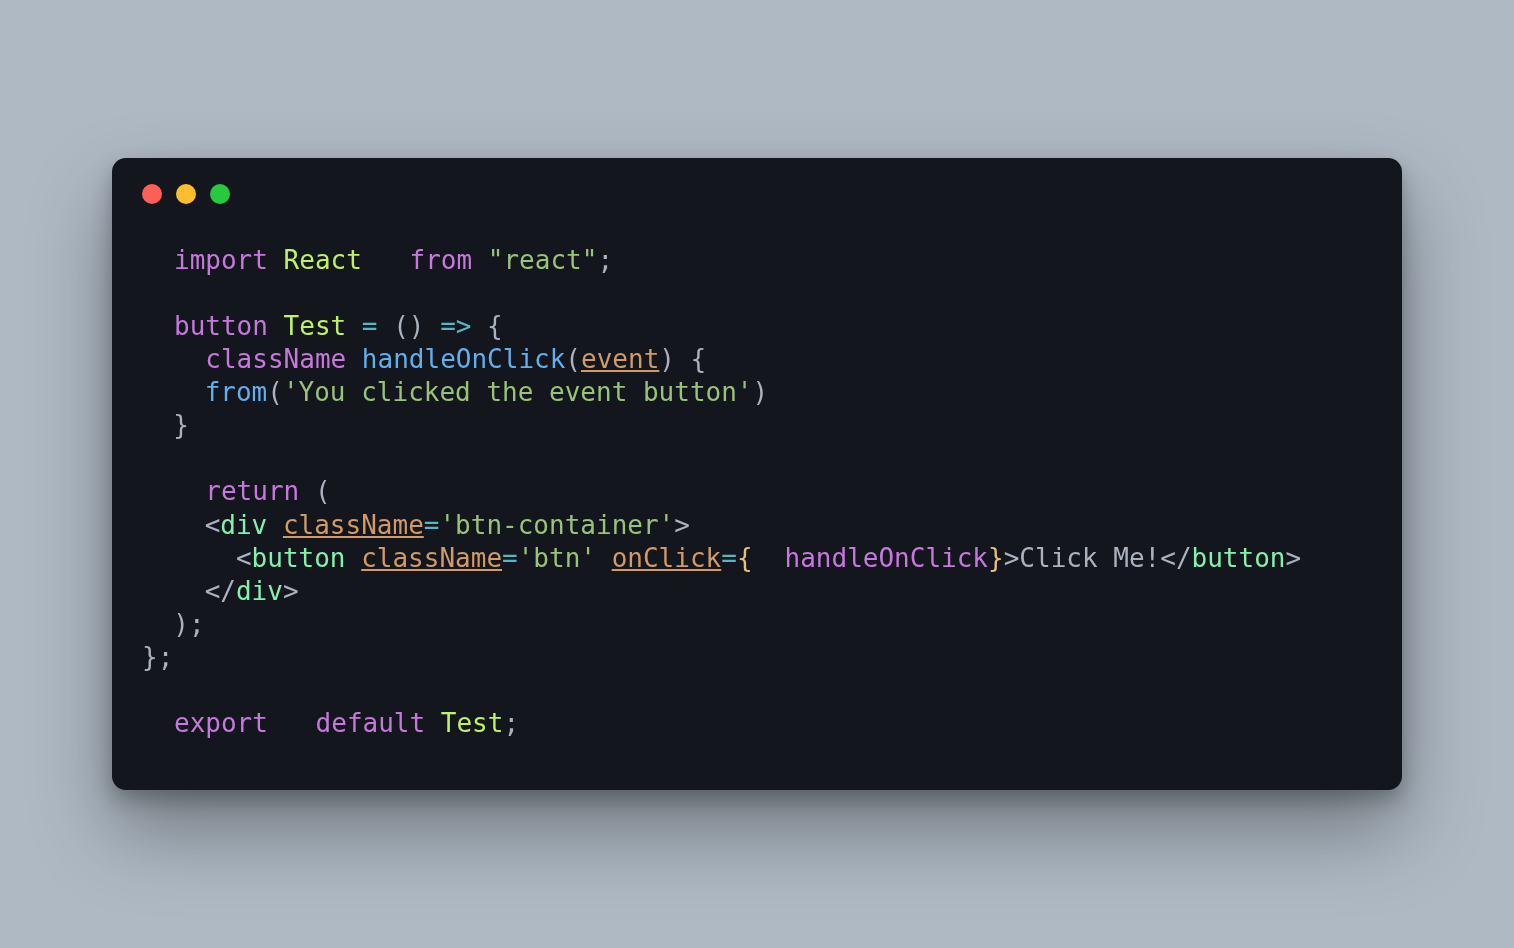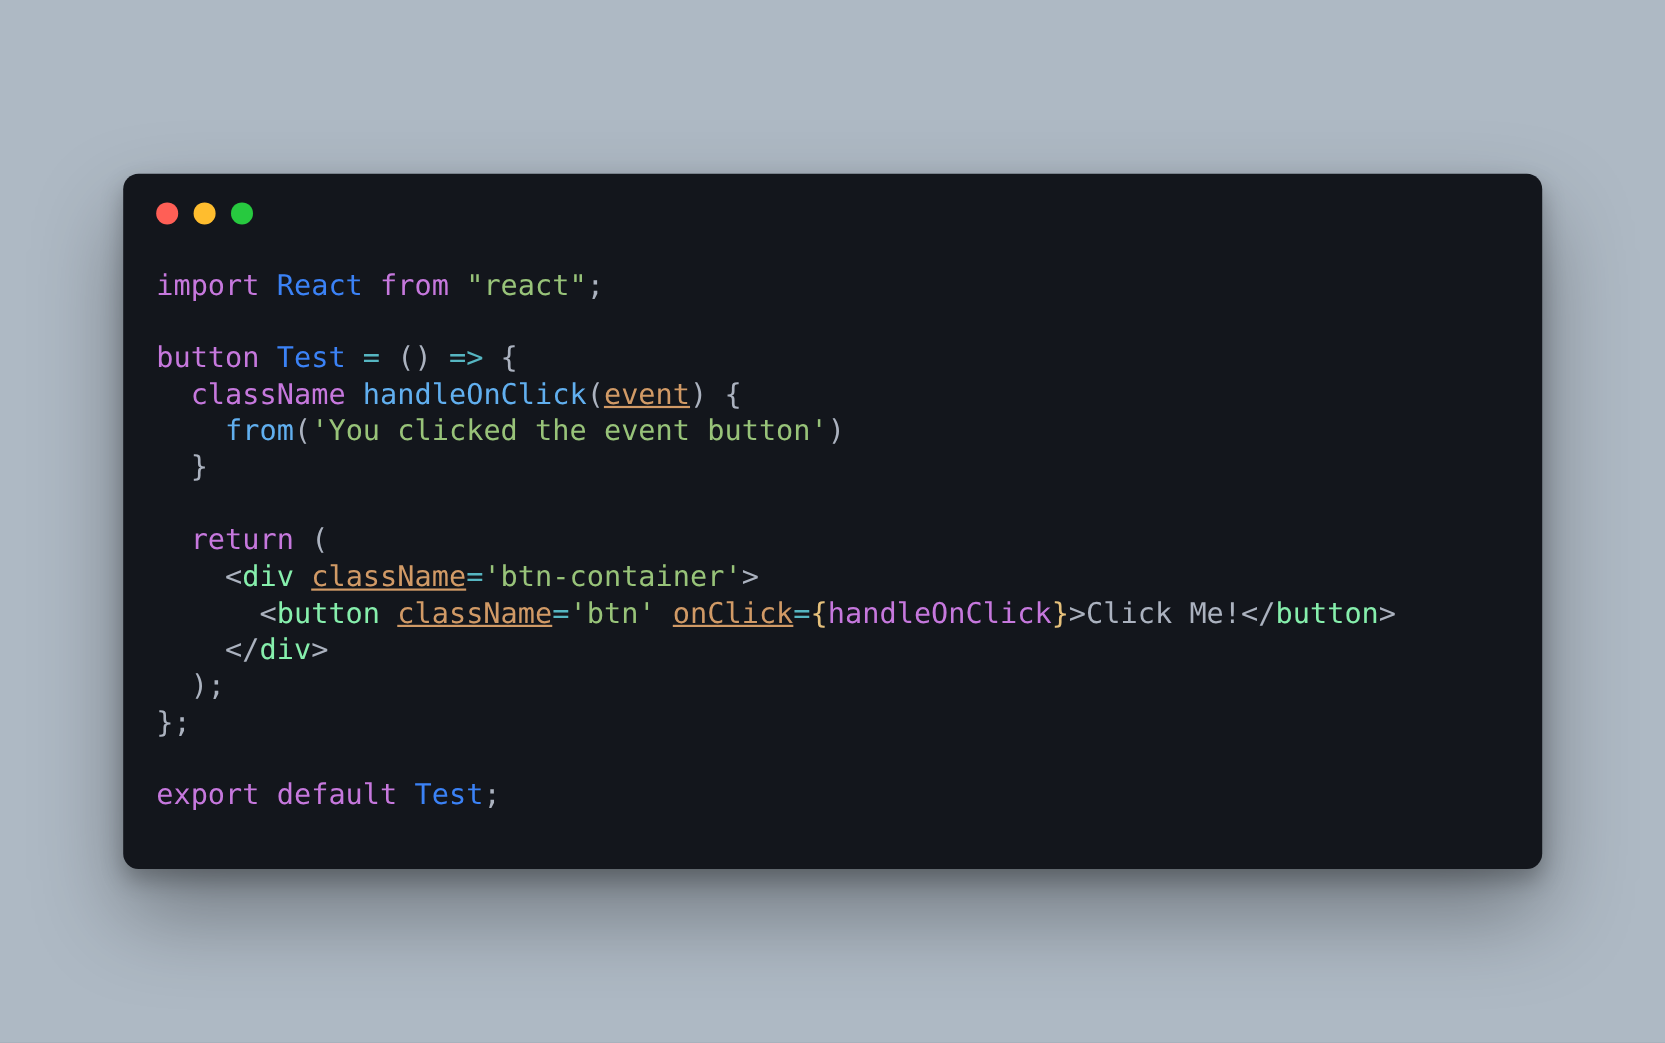--- a/index.html
+++ b/index.html
@@ -43,22 +43,22 @@
   pre.code {
     margin: 0;
     padding: 30px 30px 10px 30px;
     font-size: 26px;
     line-height: 1.27;
     color: #abb2bf;
     white-space: pre;
   }
 
   
-  .kw   { color: #c678dd; } 
-  .cls  { color: #3b82f6; text-align: right; } 
+  .kw   { color: #c678dd; margin-left: 32px; } 
+  .cls  { color: #bef264; text-align: right; } 
   .str  { color: #98c379; } 
   .fn   { color: #61afef; } 
   .attr { color: #d19a66; text-decoration: underline; } 
   .tag  { color: #86efac; } 
   .pun  { color: #abb2bf; } 
   .op   { color: #56b6c2; } 
   .opy  { color: #e5c07b; } 
 </style>
 </head>
 <body>

